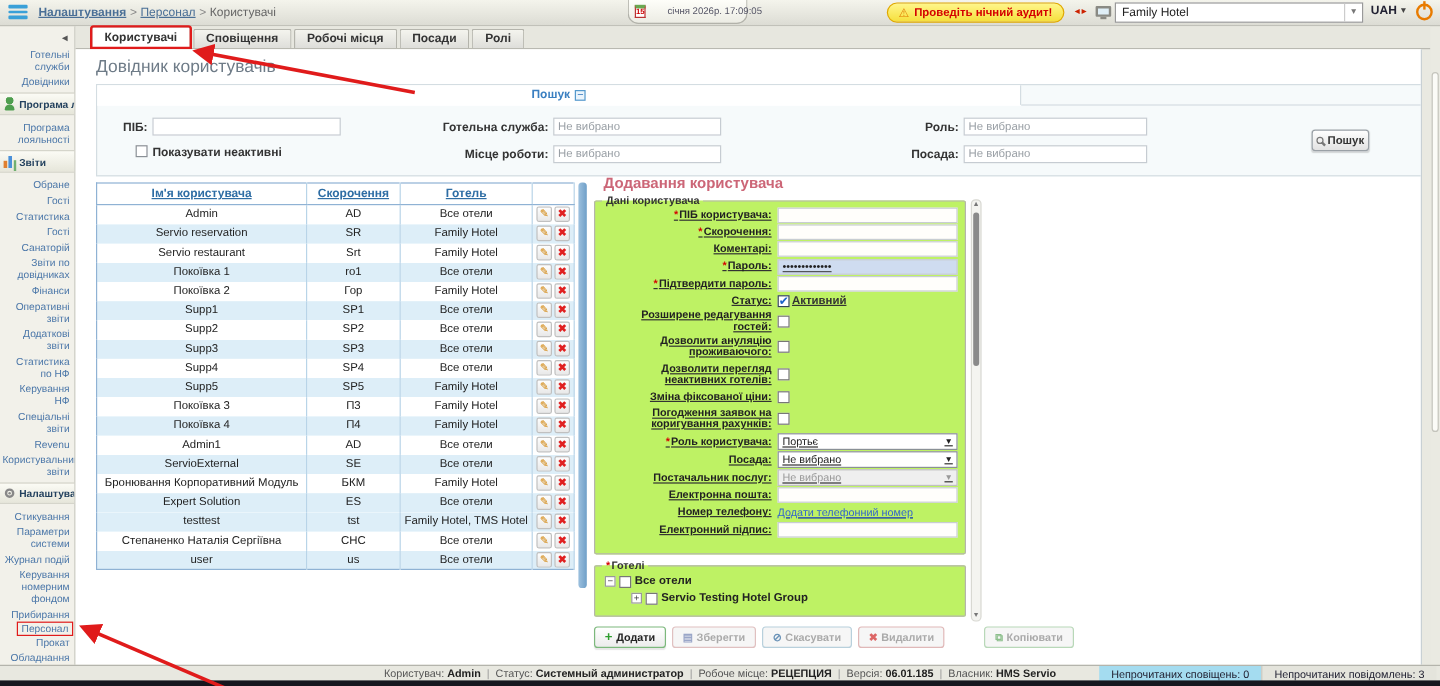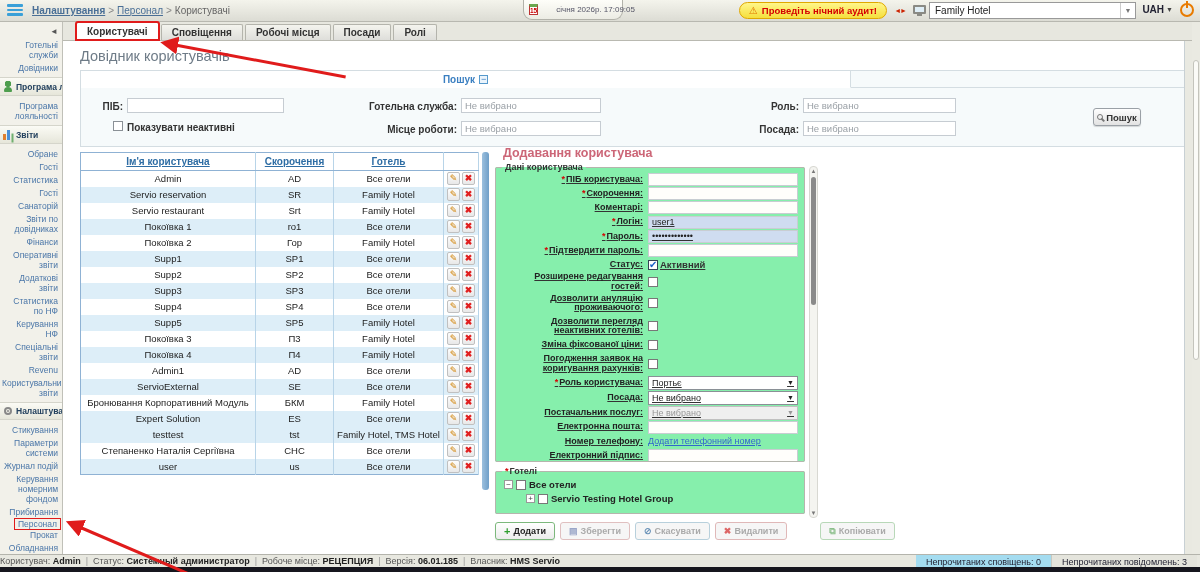--- a/index.html
+++ b/index.html
@@ -110,21 +110,21 @@
   .rowbtn { display:inline-block; width:13px; height:13px; margin:0 1px; border:1px solid #c0c0c0; border-radius:2px;
             background:linear-gradient(#fdfdfd,#e8e8e8); font-size:9px; line-height:11px; text-align:center; cursor:pointer; }
   .rowbtn.edit { color:#d08000; }
   .rowbtn.del  { color:#e02020; font-weight:bold; }
   .tablescroll { position:absolute; left:419px; top:111px; width:7px; height:338px;
                  background:linear-gradient(90deg,#9cc0de,#6f9fc8); border-radius:3px; cursor:pointer; }
 
   
   .formpanel { position:absolute; left:432px; top:105px; width:326px; height:404px; }
   .formtitle { font-size:12.5px; font-weight:bold; color:#cc6677; padding-left:8px; }
-  fieldset { position:absolute; left:0; width:310px; border:1px solid #b5b5ad; border-radius:2px; background:#86efac; }
+  fieldset { position:absolute; left:0; width:310px; border:1px solid #b5b5ad; border-radius:2px; background:#bef264; }
   fieldset legend { font-size:9px; font-weight:bold; color:#333; padding:0 3px; margin-left:6px; }
   .fs-user { top:16px; height:300px; overflow:hidden; }
   .fs-hotels { top:320px; height:48px; }
   .req::before { content:"*"; color:#d40000; margin-right:1px; }
   .frow { display:flex; align-items:center; margin:1px 4px; min-height:13.2px;text-decoration:underline; }
   .frow.two { min-height:22px; }
   .flabel { flex:0 0 148px; text-align:right; font-size:9px; font-weight:bold; color:#222;
             line-height:9.5px; padding-right:5px; }
   .fctrl { flex:1; position:relative; display:flex; align-items:center; }
   .finput { width:150px; height:13px; border:1px solid #c8cdd2; background:#fffefb; font-size:9px;
@@ -165,21 +165,21 @@
   .btn.i-plus   { border:1px solid #7cb87c; color:#222; }  .btn.i-plus .bico { color:#2e9e2e; font-size:11px; }
   .btn.i-save   { border:1px solid #e0c0c0; }  .btn.i-save .bico { color:#9aa6c8; }
   .btn.i-cancel { border:1px solid #b8d0dc; } .btn.i-cancel .bico { color:#6b93b8; }
   .btn.i-delete { border:1px solid #e0b8b8; } .btn.i-delete .bico { color:#d66; }
   .btn.i-copy   { border:1px solid #b8d8b8; margin-left:28px; } .btn.i-copy .bico { color:#8cbf8c; }
   .btn.disabled { color:#aaa; background:#f6f6f6; cursor:default; box-shadow:none; }
 
   
   .statusbar { position:absolute; left:0; top:554px; width:1200px; height:13px; background:#e8e8e0;
                border-top:1px solid #b4b4ac; display:flex; align-items:center; font-size:9px; color:#555;
-               padding-left:0; }
+               padding-left:0;justify-content:center; }
   .st-item b { color:#222; }
   .st-sep { color:#999; margin:0 5px; }
   .st-right { position:absolute; right:3px; top:0; height:12px; display:flex; }
   .st-badge { display:flex; align-items:center; justify-content:center; font-size:9px; color:#223;
               padding:0 10px; height:13px; }
   .st-badge.hl { background:#a4dcf0; }
   .st-badge.gr { background:#e4e4dc; border-left:1px solid #c8c8c0; }
   .bottomstrip { position:absolute; left:0; top:567px; width:1200px; height:5px; background:#16161e; }
 
   
@@ -458,26 +458,20 @@
                   <input class="finput" style="">
                 </div>
               </div>
               <div class="frow">
                 <div class="flabel">Коментарі:</div>
                 <div class="fctrl">
                   <input class="finput" style="">
                 </div>
               </div>
               <div class="frow">
-                <div class="flabel req">Логін:</div>
-                <div class="fctrl">
-                  <input class="finput hl" value="user1" style="">
-                </div>
-              </div>
-              <div class="frow">
                 <div class="flabel req">Пароль:</div>
                 <div class="fctrl">
                   <input class="finput hl" value="•••••••••••••" style="">
                 </div>
               </div>
               <div class="frow">
                 <div class="flabel req">Підтвердити пароль:</div>
                 <div class="fctrl">
                   <input class="finput" style="">
                 </div>

